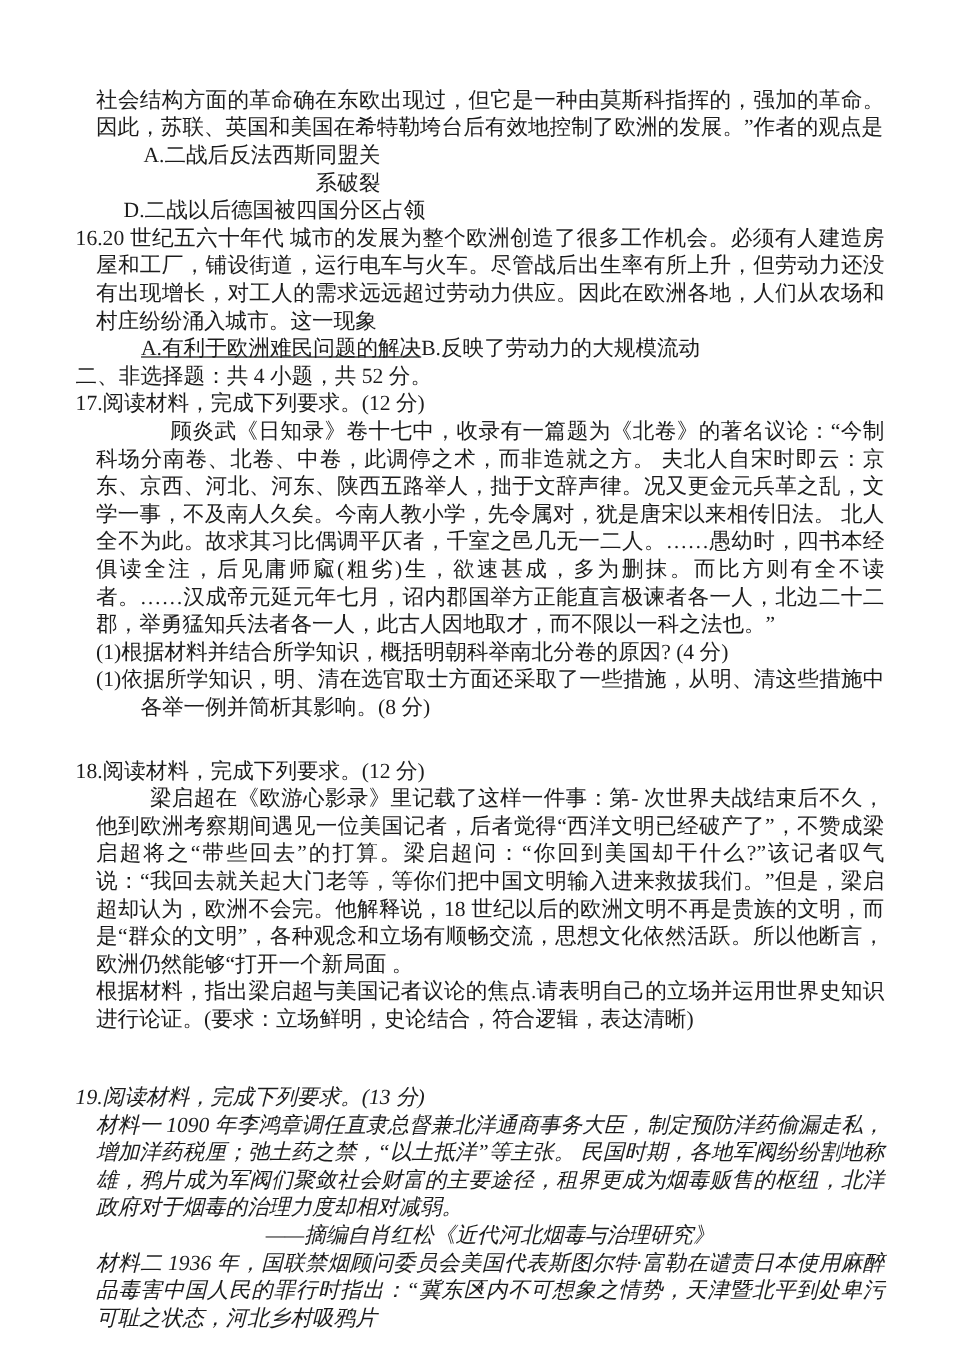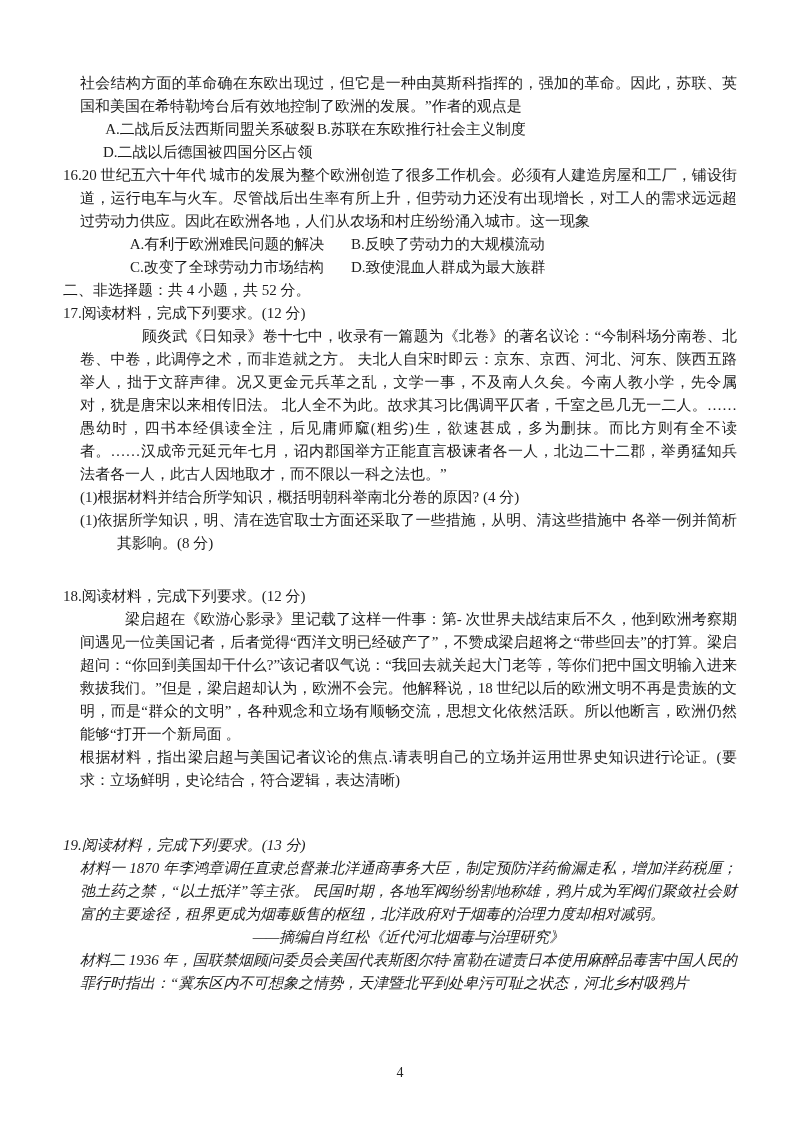--- a/index.html
+++ b/index.html
@@ -9,41 +9,41 @@
     margin:0 auto;
     background:#ffffff;
     font-family:"Liberation Serif","DejaVu Serif",serif;
     color:#1c1c1c;
     overflow:hidden;
   }
   .content {
     position:absolute;
     left:63px; top:72px;
     width:674px;
-    font-size:15px;
+    font-size:18px;
     line-height:23px;
     text-align:justify;
   }
   p { margin:0; }
   
   .cont  { margin-left:17px; }
   
   .hang  { padding-left:17px; text-indent:-17px; }
   
   .mat17 { margin-left:17px; text-indent:62px; }
   .mat   { margin-left:17px; text-indent:45px; }
   
   .flushp{ margin-left:17px; }
   
   .sub   { margin-left:17px; padding-left:37px; text-indent:-37px; }
   
-  .optrow { display:flex; margin-left:40px; text-align:center; }
+  .optrow { display:flex; margin-left:40px; text-align:right; }
   .optrow .o1 { flex:0 0 auto; }
   .q15opts .o1 { width:214px; }
-  .q16opts .o1 { width:248px; }
+  .q16opts .o1 { width:248px;text-decoration:underline; }
   .source { margin-left:17px; text-align:center; }
   .block-18 { margin-top:30px; }
   .block-19 { margin-top:42px;font-style:italic; }
   .pagenum {
     position:absolute;
     left:0; top:1062px; width:800px;
     text-align:center;
     font-size:14px; line-height:22px;
     color:#222;
   }
@@ -51,57 +51,52 @@
 </head>
 <body>
 
 <div class="page">
   <div class="content">
 
     <section>
       <p class="cont">社会结构方面的革命确在东欧出现过，但它是一种由莫斯科指挥的，强加的革命。因此，苏联、英国和美国在希特勒垮台后有效地控制了欧洲的发展。”作者的观点是</p>
       <div class="optrow q15opts">
         <span class="o1">A.二战后反法西斯同盟关系破裂</span>
-        <span class="o2">B.苏联在东欧推行社会主义制度</span>
       </div>
       <div class="optrow q15opts">
         <span class="o2">D.二战以后德国被四国分区占领</span>
       </div>
     </section>
 
     <section>
       <p class="hang"><span>16.</span><span>20 世纪五六十年代 城市的发展为整个欧洲创造了很多工作机会。必须有人建造房屋和工厂，铺设街道，运行电车与火车。尽管战后出生率有所上升，但劳动力还没有出现增长，对工人的需求远远超过劳动力供应。因此在欧洲各地，人们从农场和村庄纷纷涌入城市。这一现象</span></p>
       <div class="optrow q16opts">
         <span class="o1">A.有利于欧洲难民问题的解决</span>
         <span class="o2">B.反映了劳动力的大规模流动</span>
-      </div>
-      <div class="optrow q16opts">
-        <span class="o1">C.改变了全球劳动力市场结构</span>
-        <span class="o2">D.致使混血人群成为最大族群</span>
       </div>
     </section>
 
     <p class="hang"><span>二、</span><span>非选择题：共 4 小题，共 52 分。</span></p>
 
     <section>
       <p class="hang"><span>17.</span><span>阅读材料，完成下列要求。(12 分)</span></p>
       <p class="mat17">顾炎武《日知录》卷十七中，收录有一篇题为《北卷》的著名议论：“今制科场分南卷、北卷、中卷，此调停之术，而非造就之方。 夫北人自宋时即云：京东、京西、河北、河东、陕西五路举人，拙于文辞声律。况又更金元兵革之乱，文学一事，不及南人久矣。今南人教小学，先令属对，犹是唐宋以来相传旧法。 北人全不为此。故求其习比偶调平仄者，千室之邑几无一二人。……愚幼时，四书本经俱读全注，后见庸师窳(粗劣)生，欲速甚成，多为删抹。而比方则有全不读者。……汉成帝元延元年七月，诏内郡国举方正能直言极谏者各一人，北边二十二郡，举勇猛知兵法者各一人，此古人因地取才，而不限以一科之法也。”</p>
       <p class="sub">(1)根据材料并结合所学知识，概括明朝科举南北分卷的原因? (4 分)</p>
       <p class="sub">(1)依据所学知识，明、清在选官取士方面还采取了一些措施，从明、清这些措施中 各举一例并简析其影响。(8 分)</p>
     </section>
 
     <section class="block-18">
       <p class="hang"><span>18.</span><span>阅读材料，完成下列要求。(12 分)</span></p>
       <p class="mat">梁启超在《欧游心影录》里记载了这样一件事：第- 次世界夫战结束后不久，他到欧洲考察期间遇见一位美国记者，后者觉得“西洋文明已经破产了”，不赞成梁启超将之“带些回去”的打算。梁启超问：“你回到美国却干什么?”该记者叹气说：“我回去就关起大门老等，等你们把中国文明输入进来救拔我们。”但是，梁启超却认为，欧洲不会完。他解释说，18 世纪以后的欧洲文明不再是贵族的文明，而是“群众的文明”，各种观念和立场有顺畅交流，思想文化依然活跃。所以他断言，欧洲仍然能够“打开一个新局面 。</p>
       <p class="flushp">根据材料，指出梁启超与美国记者议论的焦点.请表明自己的立场并运用世界史知识进行论证。(要求：立场鲜明，史论结合，符合逻辑，表达清晰)</p>
     </section>
 
     <section class="block-19">
       <p class="hang"><span>19.</span><span>阅读材料，完成下列要求。(13 分)</span></p>
-      <p class="flushp">材料一 1870 年李鸿章调任直隶总督兼北洋通商事务大臣，制定预防洋药偷漏走私，增加洋药税厘；弛土药之禁，“以土抵洋”等主张。 民国时期，各地军阀纷纷割地称雄，鸦片成为军阀们聚敛社会财富的主要途径，租界更成为烟毒贩售的枢纽，北洋政府对于烟毒的治理力度却相对减弱。</p>
+      <p class="flushp">材料一 1090 年李鸿章调任直隶总督兼北洋通商事务大臣，制定预防洋药偷漏走私，增加洋药税厘；弛土药之禁，“以土抵洋”等主张。 民国时期，各地军阀纷纷割地称雄，鸦片成为军阀们聚敛社会财富的主要途径，租界更成为烟毒贩售的枢纽，北洋政府对于烟毒的治理力度却相对减弱。</p>
       <p class="source">——摘编自肖红松《近代河北烟毒与治理研究》</p>
       <p class="flushp">材料二 1936 年，国联禁烟顾问委员会美国代表斯图尔特·富勒在谴责日本使用麻醉品毒害中国人民的罪行时指出：“冀东区内不可想象之情势，天津暨北平到处卑污可耻之状态，河北乡村吸鸦片</p>
     </section>
 
   </div>
 
   <div class="pagenum">4</div>
 </div>
 
 </body></html>

